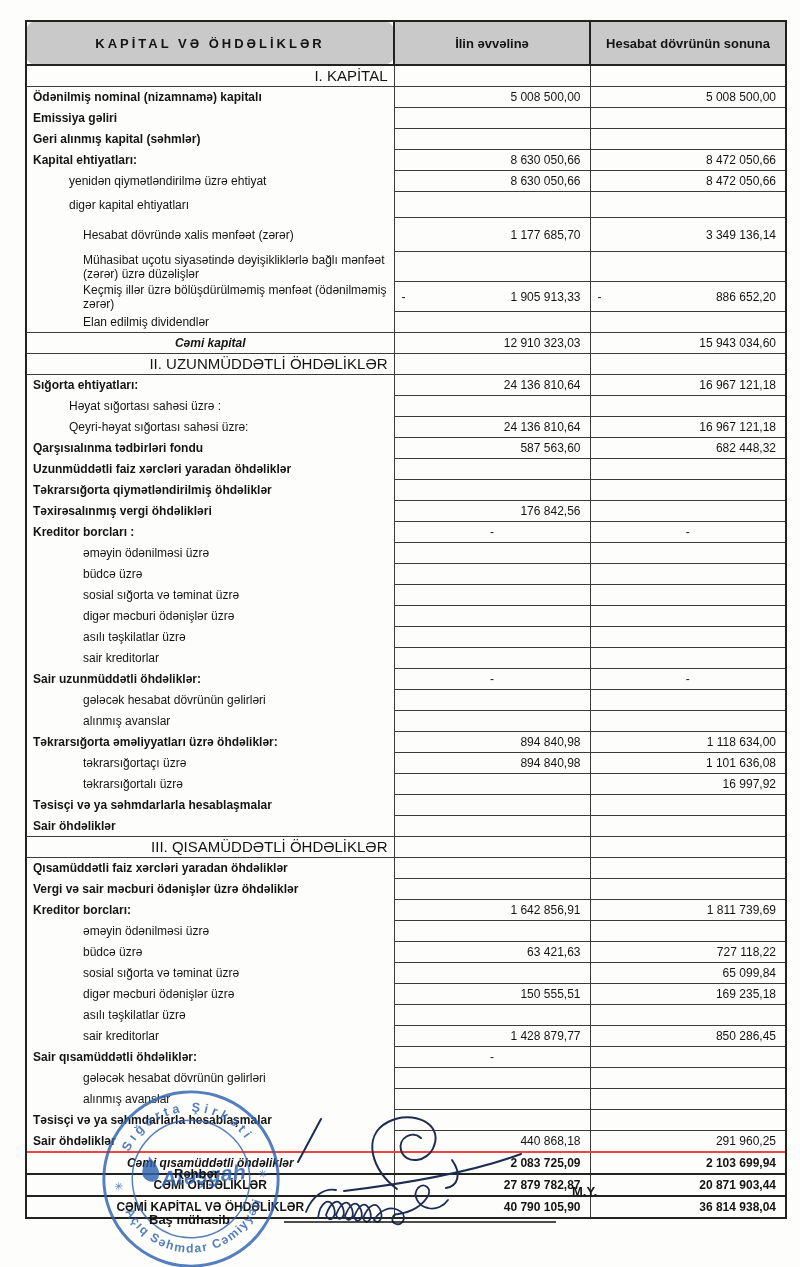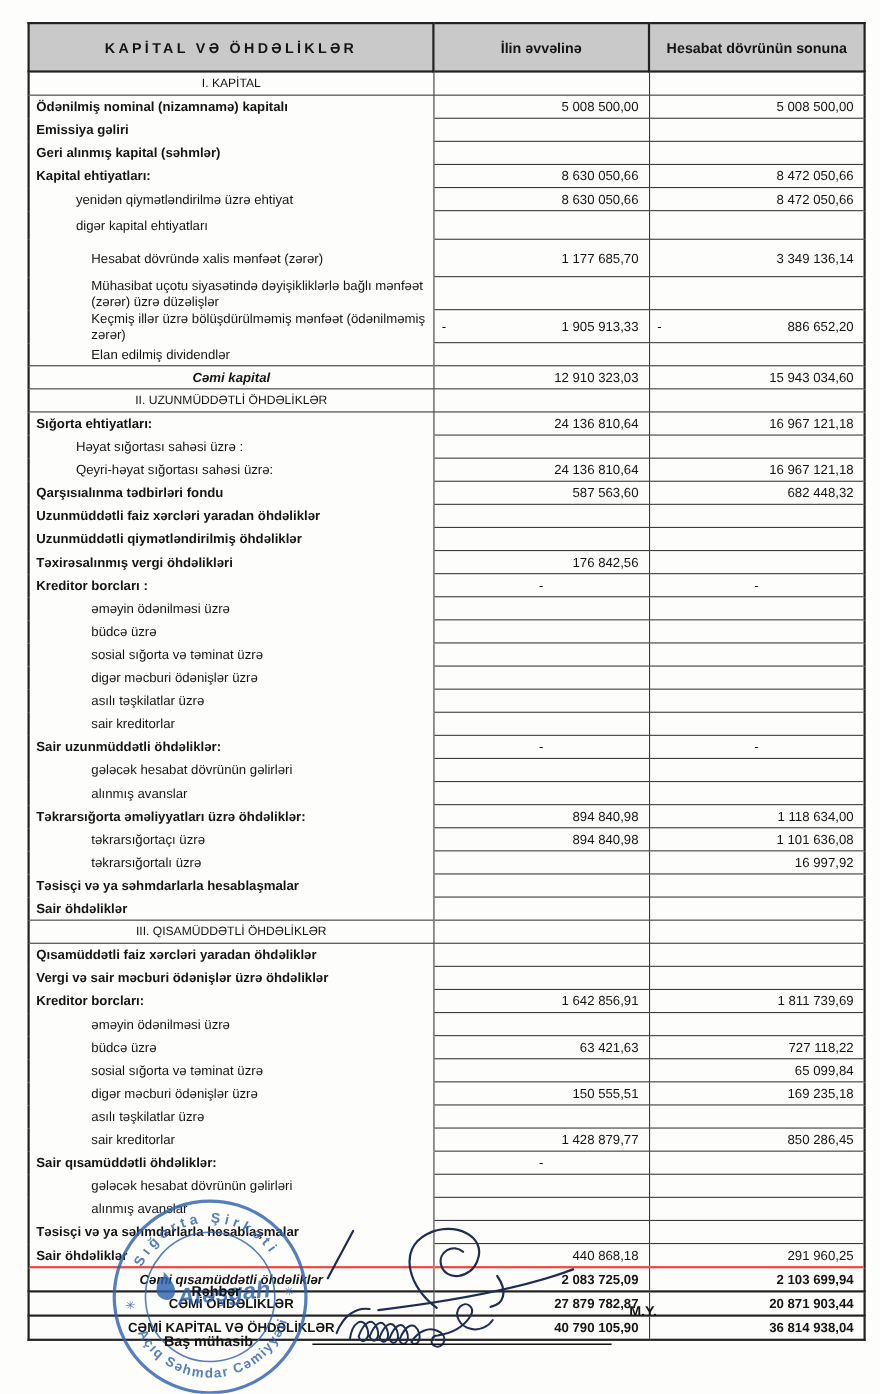--- a/index.html
+++ b/index.html
@@ -12,39 +12,39 @@
   
   table.bs{
     border-collapse:collapse;table-layout:fixed;
     width:760px;margin:20px 0 0 25px;
     border:2px solid #222;
   }
   .bs th{
     background:#c9c9c9;border:2px solid #222;
     font-size:13px;font-weight:bold;height:38px;padding:2px 8px;
   }
-  .bs th.h-lbl{letter-spacing:3px;}
+  .bs th.h-lbl{letter-spacing:3px;border-radius:10px;}
   .bs td{
     font-size:12px;line-height:14px;height:18px;
     padding:1px 6px;vertical-align:middle;
   }
   td.lbl{
     border-left:2px solid #222;border-right:1px solid #3c3c3c;
     text-align:left;
   }
   td.val{
     border:1px solid #3c3c3c;text-align:right;padding-right:9px;
   }
   td.val:last-child{border-right:2px solid #222;}
   
   tr.r-sec td,tr.r-tot td,tr.r-g td,tr.r-qeyd td{
     border-top:1px solid #3c3c3c;border-bottom:1px solid #3c3c3c;
   }
   tr.r-g td{border-top:2px solid #ef4444;border-bottom:2px solid #222;margin-left:21px;}
-  .r-sec .lbl{text-align:center;font-size:11px;height:15px;padding:0 6px;}
+  .r-sec .lbl{text-align:right;font-size:15px;height:15px;padding:0 6px;}
   .r-b  .lbl{font-weight:700;}
   .r-tot .lbl{font-weight:700;font-style:italic;text-align:center;}
   .r-g  .lbl{font-weight:700;text-align:center;}
   .r-g  .val{font-weight:700;}
   tr.it .lbl{font-style:italic;}
   .ind1{padding-left:42px !important;}
   .ind2{padding-left:56px !important;margin-left:26px;}
   td.val.dash{text-align:center;padding-right:6px;}
   .negwrap{display:flex;justify-content:space-between;align-items:baseline;}
   .negwrap .minus{padding-left:1px;}
@@ -171,21 +171,21 @@
         <td class="lbl">Qarşısıalınma tədbirləri fondu</td>
         <td class="val">587 563,60</td>
         <td class="val">682 448,32</td>
       </tr>
       <tr class="r-b">
         <td class="lbl">Uzunmüddətli faiz xərcləri yaradan öhdəliklər</td>
         <td class="val"></td>
         <td class="val"></td>
       </tr>
       <tr class="r-b">
-        <td class="lbl">Uzunmüddətli qiymətləndirilmiş öhdəliklər</td>
+        <td class="lbl">Təkrarsığorta qiymətləndirilmiş öhdəliklər</td>
         <td class="val"></td>
         <td class="val"></td>
       </tr>
       <tr class="r-b">
         <td class="lbl">Təxirəsalınmış vergi öhdəlikləri</td>
         <td class="val">176 842,56</td>
         <td class="val"></td>
       </tr>
       <tr class="r-b">
         <td class="lbl">Kreditor borcları :</td>

